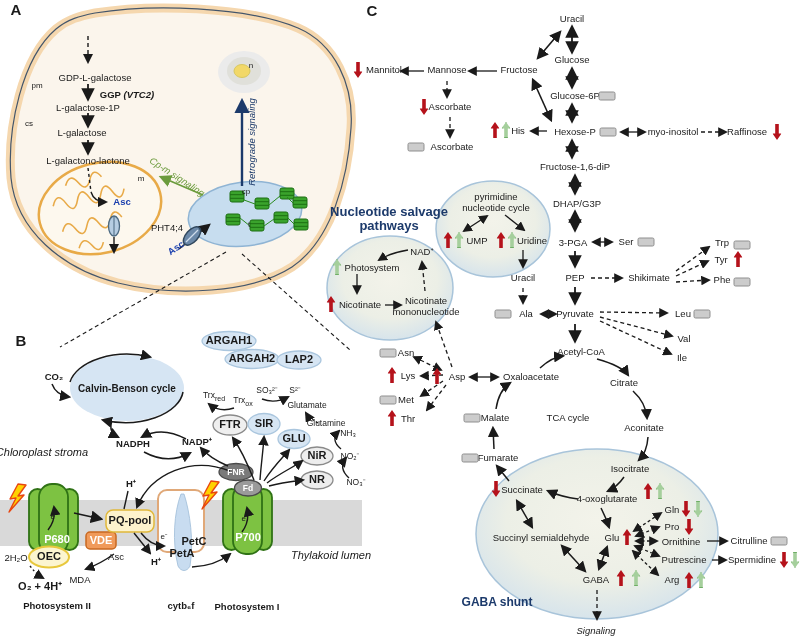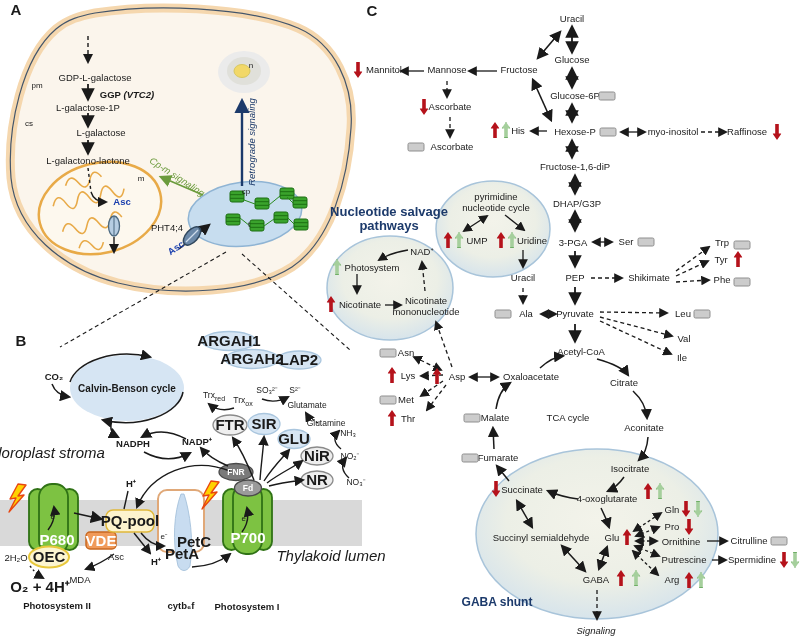--- a/index.html
+++ b/index.html
@@ -1,20 +1,20 @@
 <!DOCTYPE html>
 <html><head>
 <meta charset="utf-8">
 <style>
   html,body{margin:0;padding:0;background:#fff}
   #fig{position:relative;width:800px;height:639px;background:#ffffff;font-family:"Liberation Sans",sans-serif;overflow:hidden}
   #fig svg{position:absolute;left:0;top:0}
   .lb{position:absolute;transform:translate(-50%,-50%);font-size:9.5px;line-height:1.05;color:#1a1a1a;white-space:nowrap;text-align:center}
   .b{font-weight:bold}.i{font-style:italic}.w{color:#fff}
-  .f8{font-size:8px}.f85{font-size:8.5px}.f9{font-size:15px}.f10{font-size:10px}.f11{font-size:13px}.f12{font-size:12px}
+  .f8{font-size:8px}.f85{font-size:8.5px}.f9{font-size:11px}.f10{font-size:10px}.f11{font-size:13px}.f12{font-size:12px}
   .panel{font-size:15px;font-weight:bold}
   .blue{color:#1c3a6b}.grnTxt{color:#6b9b3c}.ascTxt{color:#1a3fae;font-weight:bold}
   .r90{transform:translate(-50%,-50%) rotate(-90deg)}
   .r33{transform:translate(-50%,-50%) rotate(33deg)}
   .rm35{transform:translate(-50%,-50%) rotate(-35deg)}
   .lb sub{font-size:7px}
   .ind{position:absolute;width:9px;height:16px;transform:translate(-50%,-50%)}
   .ind.dn{transform:translate(-50%,-50%) rotate(180deg)}
   .ind i{display:block;width:100%;height:100%;clip-path:polygon(50% 0,100% 40%,70% 40%,70% 100%,30% 100%,30% 40%,0 40%)}
   .ired i{background:#b5121b}
@@ -274,21 +274,21 @@
     <path d="M712,560 L726,560" marker-end="url(#ab)"></path>
   </g>
 </svg>
 
 <span class="lb panel" style="left:16px;top:10px">A</span>
 <span class="lb f8" style="left:37px;top:86px">pm</span>
 <span class="lb f8" style="left:29px;top:124px">cs</span>
 <span class="lb" style="left:95px;top:78px">GDP-L-galactose</span>
 <span class="lb b" style="left:127px;top:95px"><span>GGP</span>&nbsp;<span class="i">(VTC2)</span></span>
 <span class="lb" style="left:88px;top:108px">L-galactose-1P</span>
-<span class="lb" style="left:101px;top:133px">L-galactose</span>
+<span class="lb" style="left:82px;top:133px">L-galactose</span>
 <span class="lb" style="left:88px;top:161px">L-galactono-lactone</span>
 <span class="lb ascTxt" style="left:122px;top:202px">Asc</span>
 <span class="lb f8" style="left:141px;top:179px">m</span>
 <span class="lb f8" style="left:251px;top:66px">n</span>
 <span class="lb f8" style="left:246px;top:192px">cp</span>
 <span class="lb f8" style="left:249px;top:225px">t</span>
 <span class="lb" style="left:167px;top:228px">PHT4;4</span>
 <span class="lb ascTxt rm35" style="left:176px;top:248px">Asc</span>
 <span class="lb i navyTxt blue r90" style="left:252px;top:142px">Retrograde signaling</span>
 <span class="lb i grnTxt r33" style="left:177px;top:177px">Cp-m signaling</span>

